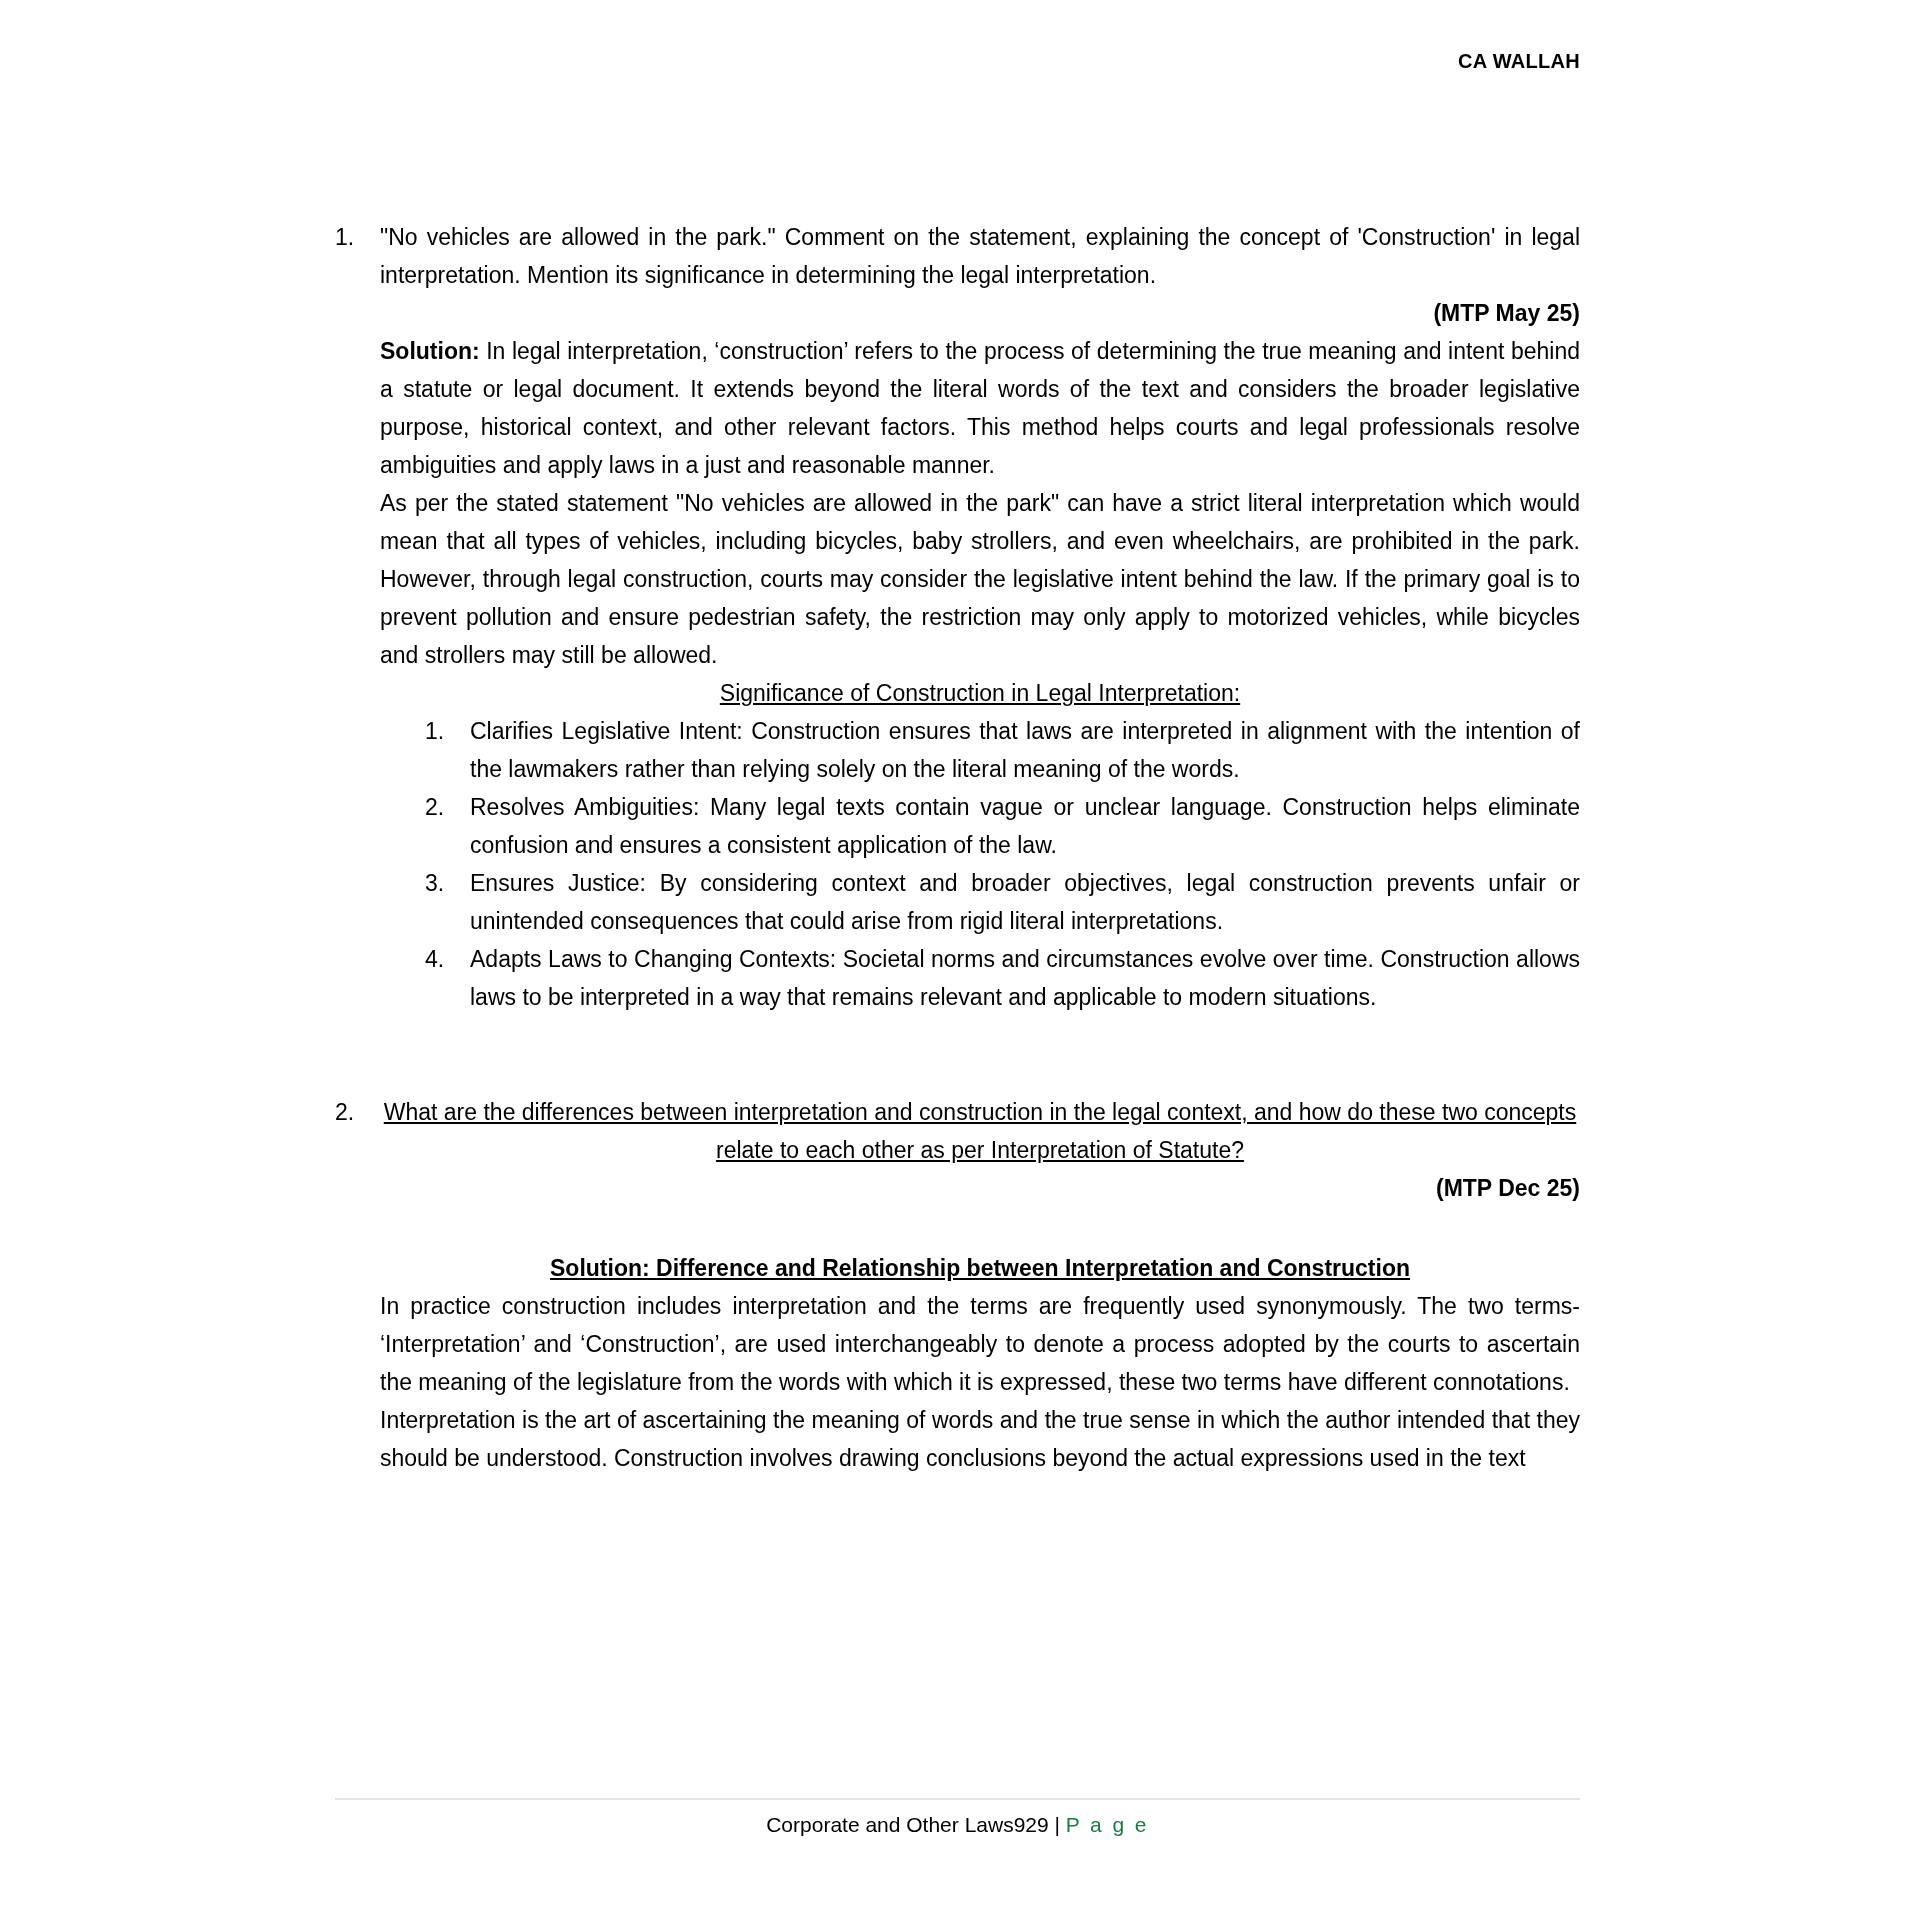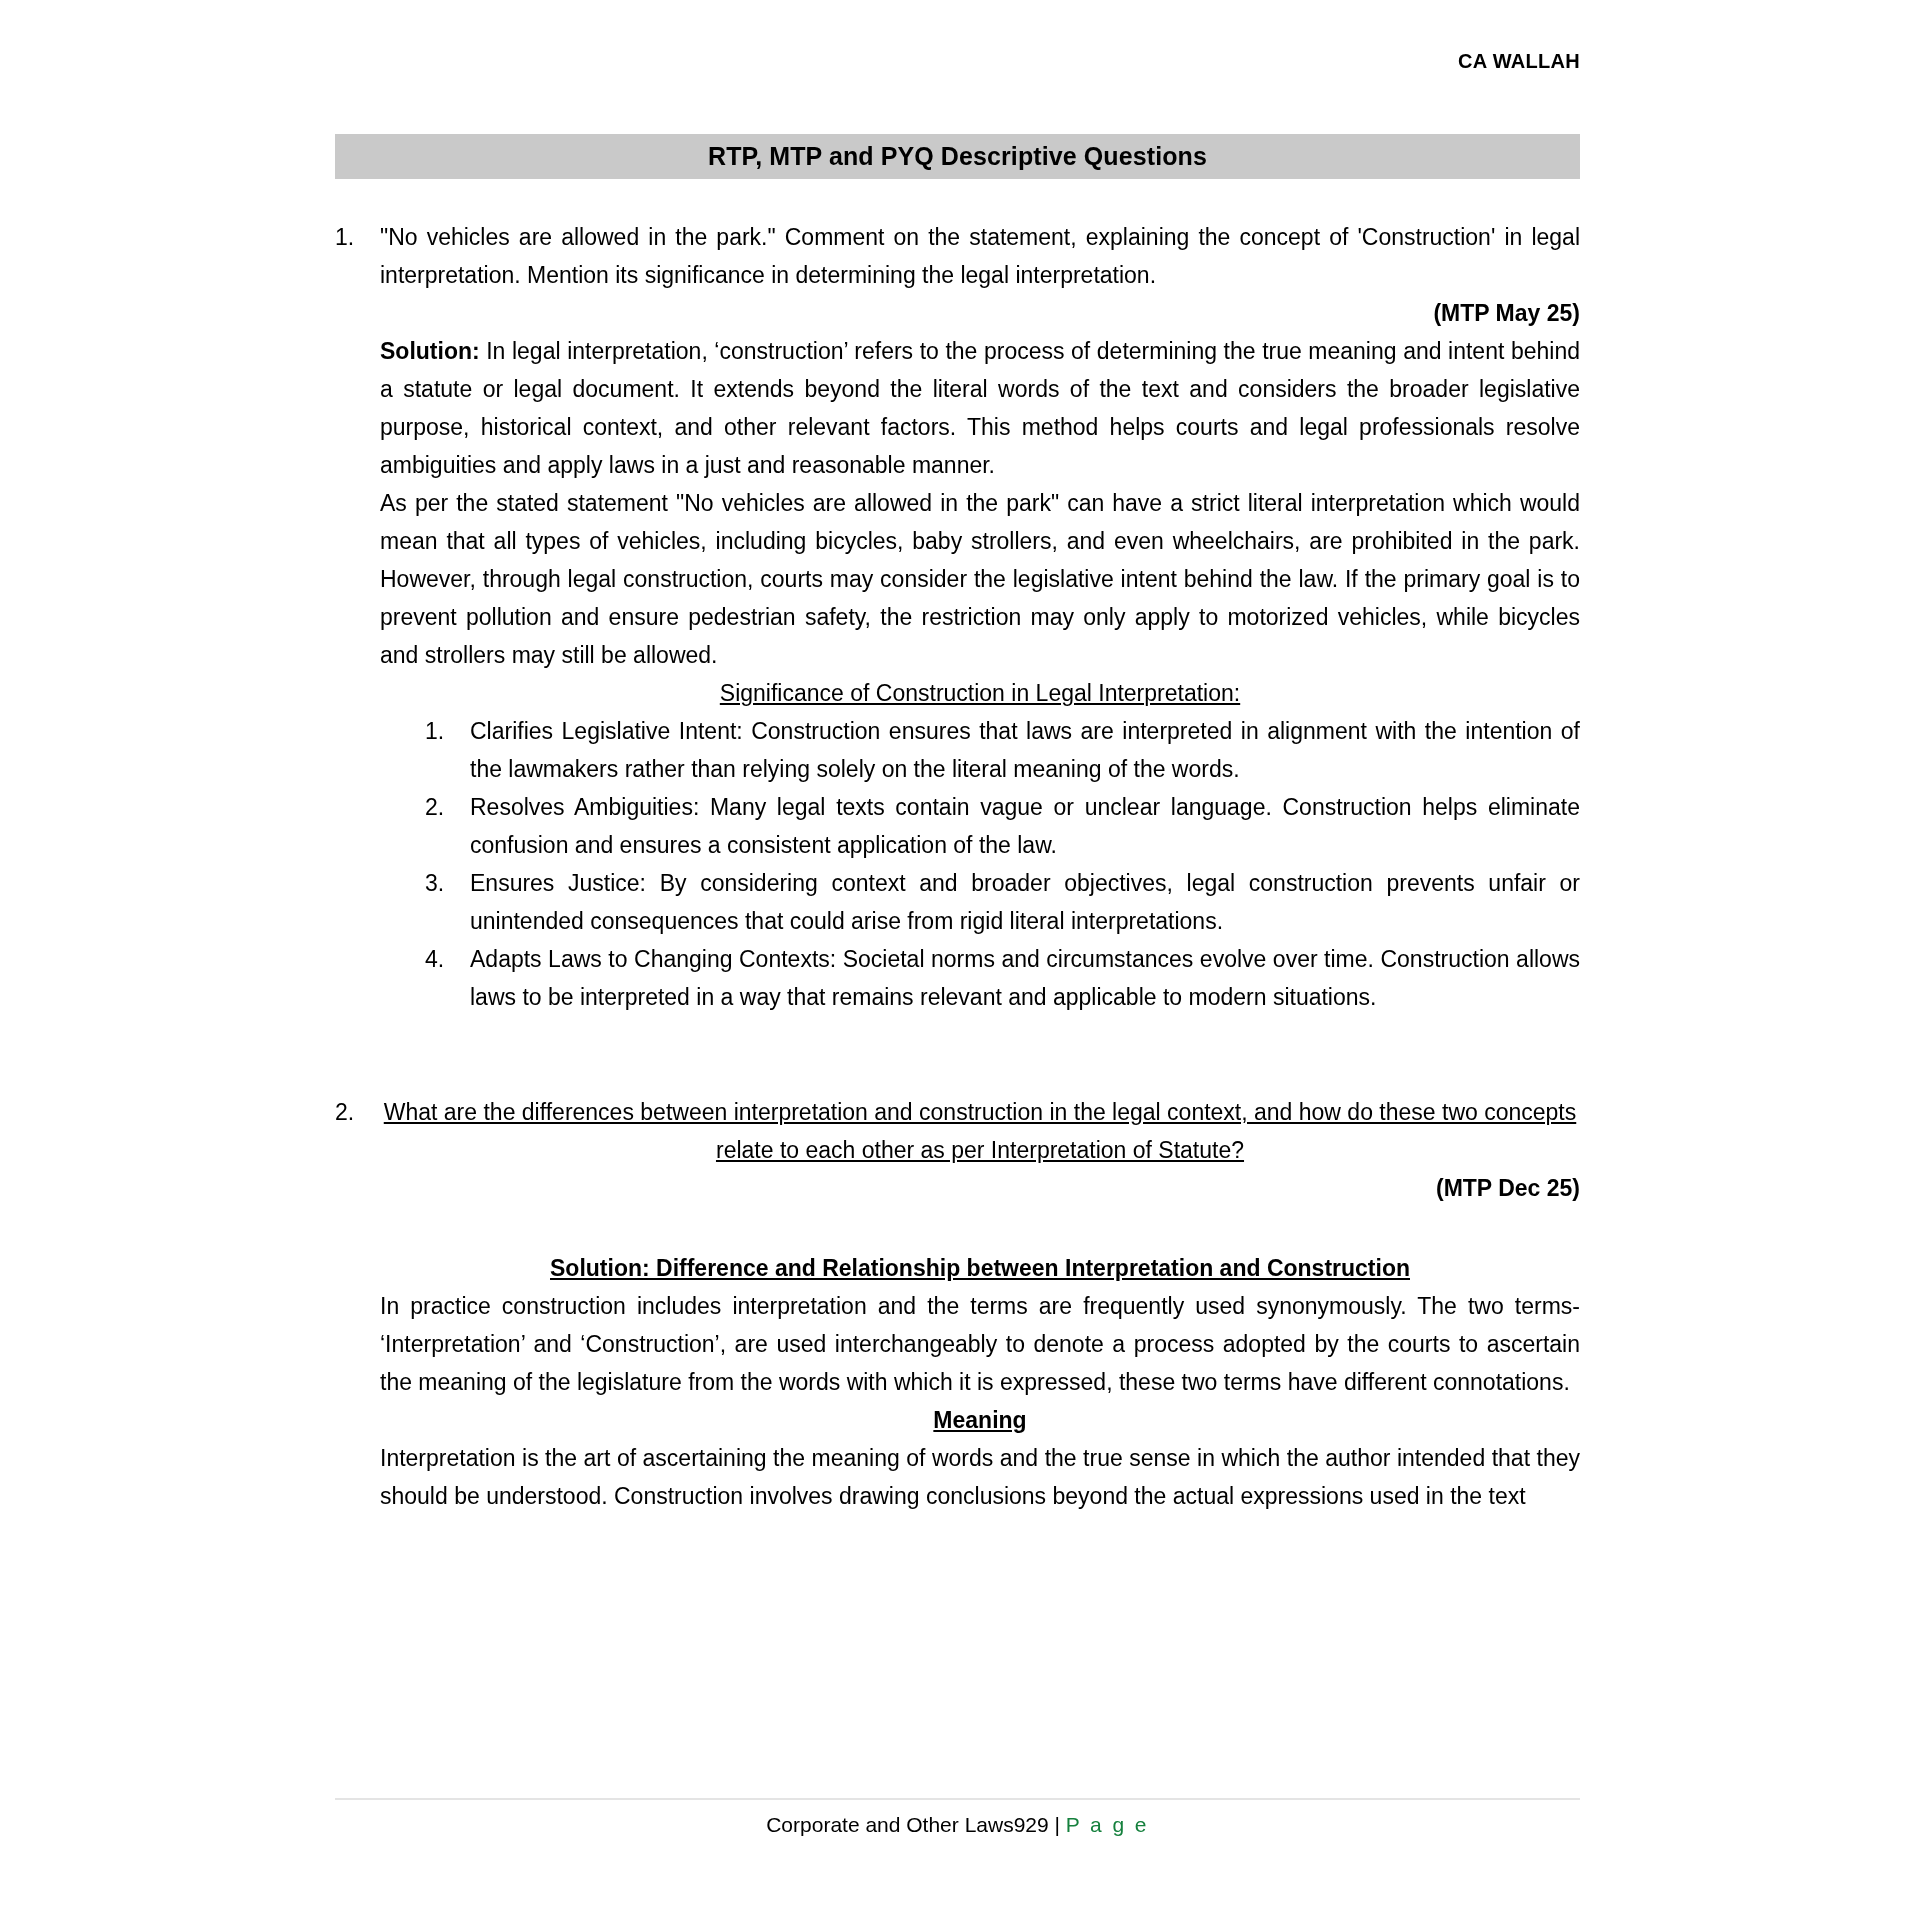--- a/index.html
+++ b/index.html
@@ -159,23 +159,20 @@
     letter-spacing: 2.4px;
   }
 </style>
 </head>
 <body>
 
 <div class="page">
 
   <div class="running-header">CA WALLAH</div>
 
-  <div class="title-banner">
-    <span class="title-banner-text">RTP, MTP and PYQ Descriptive Questions</span>
-  </div>
 
   <div class="content">
 
     <div class="q-block">
       <div class="q-num">1.</div>
       <div class="q-body">
 
         <p class="para">"No vehicles are allowed in the park." Comment on the statement, explaining the concept of 'Construction' in legal interpretation. Mention its significance in determining the legal interpretation.</p>
 
         <p class="para right">(MTP May 25)</p>
@@ -219,21 +216,20 @@
         <p class="para left">What are the differences between interpretation and construction in the legal context, and how do these two concepts relate to each other as per Interpretation of Statute?</p>
 
         <p class="para right">(MTP Dec 25)</p>
 
         <div class="spacer-md"></div>
 
         <p class="para left bold">Solution: Difference and Relationship between Interpretation and Construction</p>
 
         <p class="para">In practice construction includes interpretation and the terms are frequently used synonymously. The two terms- ‘Interpretation’ and ‘Construction’, are used interchangeably to denote a process adopted by the courts to ascertain the meaning of the legislature from the words with which it is expressed, these two terms have different connotations.</p>
 
-        <p class="para left bold">Meaning</p>
 
         <p class="para">Interpretation is the art of ascertaining the meaning of words and the true sense in which the author intended that they should be understood. Construction involves drawing conclusions beyond the actual expressions used in the text</p>
 
       </div>
     </div>
 
   </div>
 
   <div class="footer">
     <div class="footer-rule"></div>

